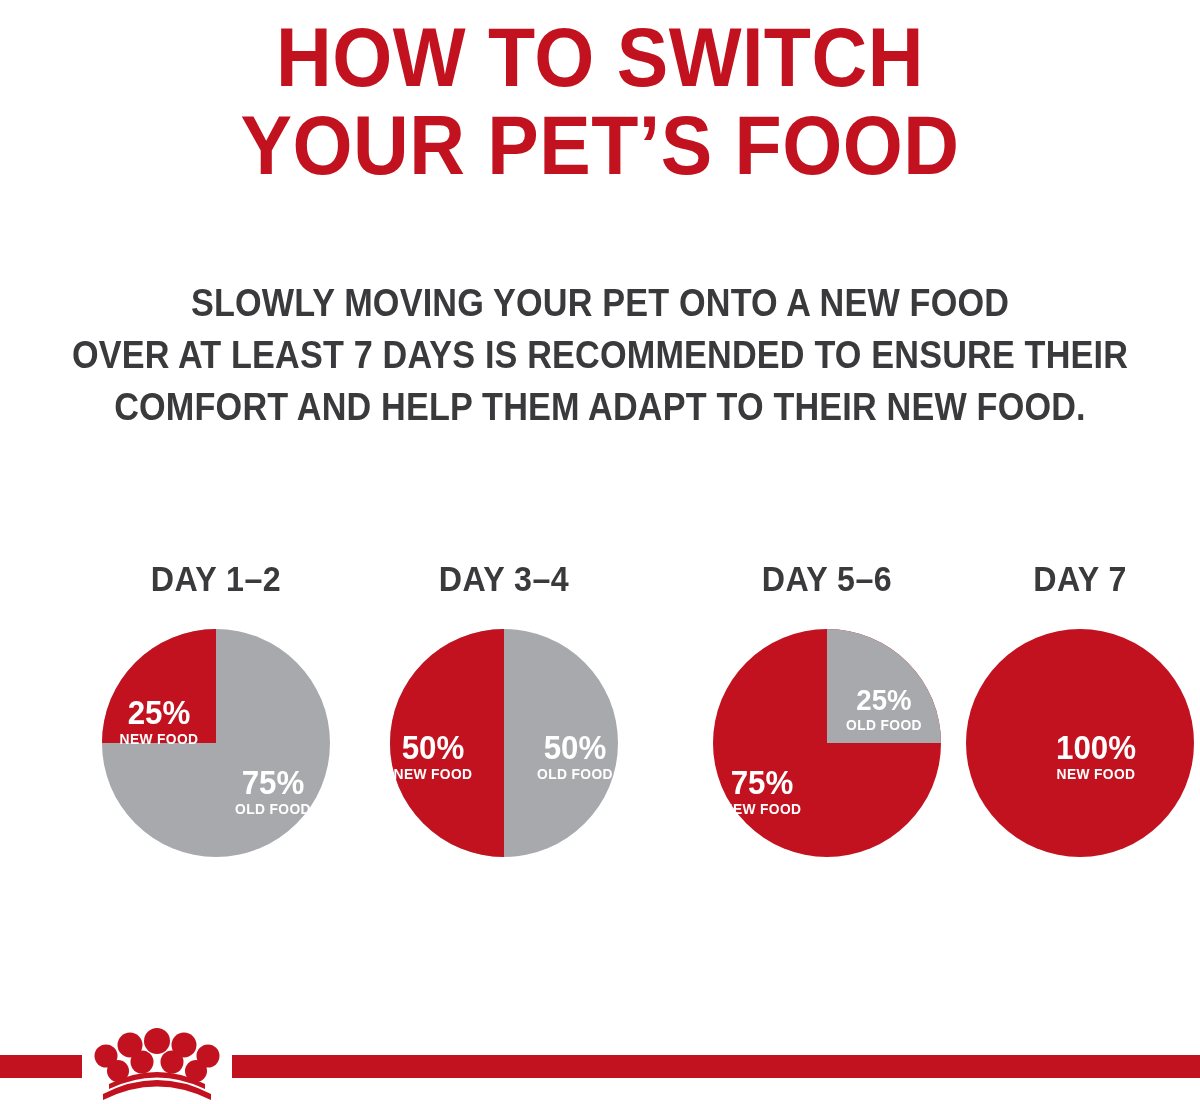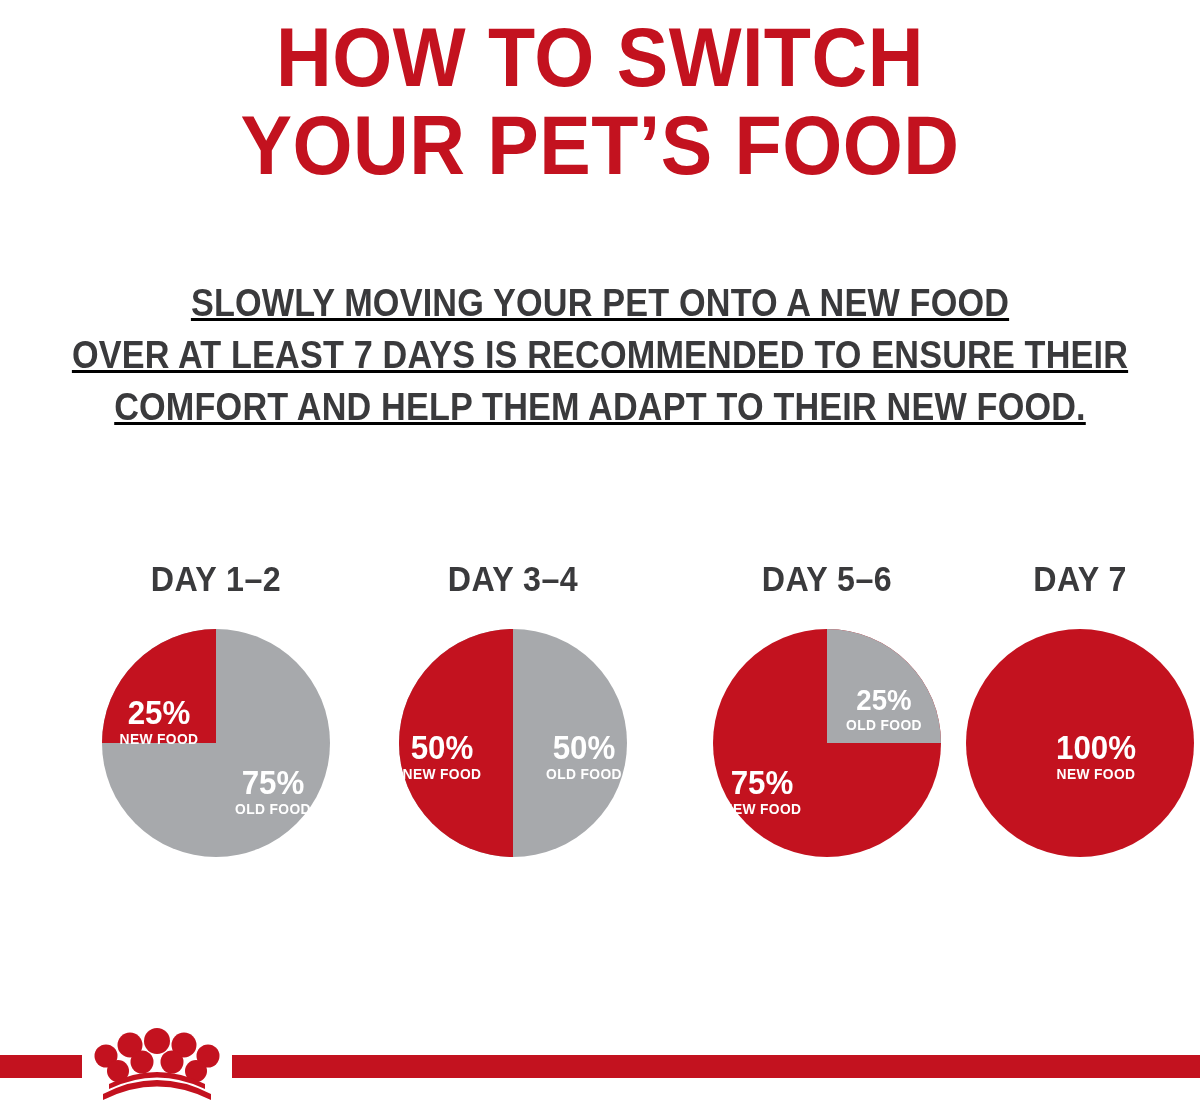--- a/index.html
+++ b/index.html
@@ -36,21 +36,20 @@
     white-space: nowrap;
   }
 
   
   .subtitle-block {
     position: absolute;
     top: 277px;
     left: 0;
     width: 1200px;
     text-align: center;
-    text-decoration: underline;
   }
   .subtitle-line {
     color: #3A3A3C;
     font-family: "Liberation Sans Narrow", "Liberation Sans", sans-serif;
     font-weight: 700;
     font-size: 38px;
     line-height: 52px;
     letter-spacing: 0.2px;
     transform: scaleX(0.90);
     transform-origin: center center;
@@ -189,21 +188,21 @@
     <div class="slice-label" style="left:31px; top:136px; width:114px;">
       <span class="slice-pct">25%</span>
       <span class="slice-name small">NEW FOOD</span>
     </div>
     <div class="slice-label" style="left:145px; top:206px; width:114px;">
       <span class="slice-pct">75%</span>
       <span class="slice-name small">OLD FOOD</span>
     </div>
   </div>
 
-  <div class="pie-cell" style="left:368px;">
+  <div class="pie-cell" style="left:359px;">
     <div class="day-label">DAY 3–4</div>
     <div class="pie-wrap">
       <svg viewBox="0 0 228 228" xmlns="http://www.w3.org/2000/svg">
 
         <circle cx="114" cy="114" r="114" fill="#A7A9AC"></circle>
 
         <path d="M114 114 L114 0 A114 114 0 0 0 114 228 Z" fill="#C3121F"></path>
       </svg>
     </div>
     <div class="slice-label" style="left:17px; top:171px; width:114px;">

